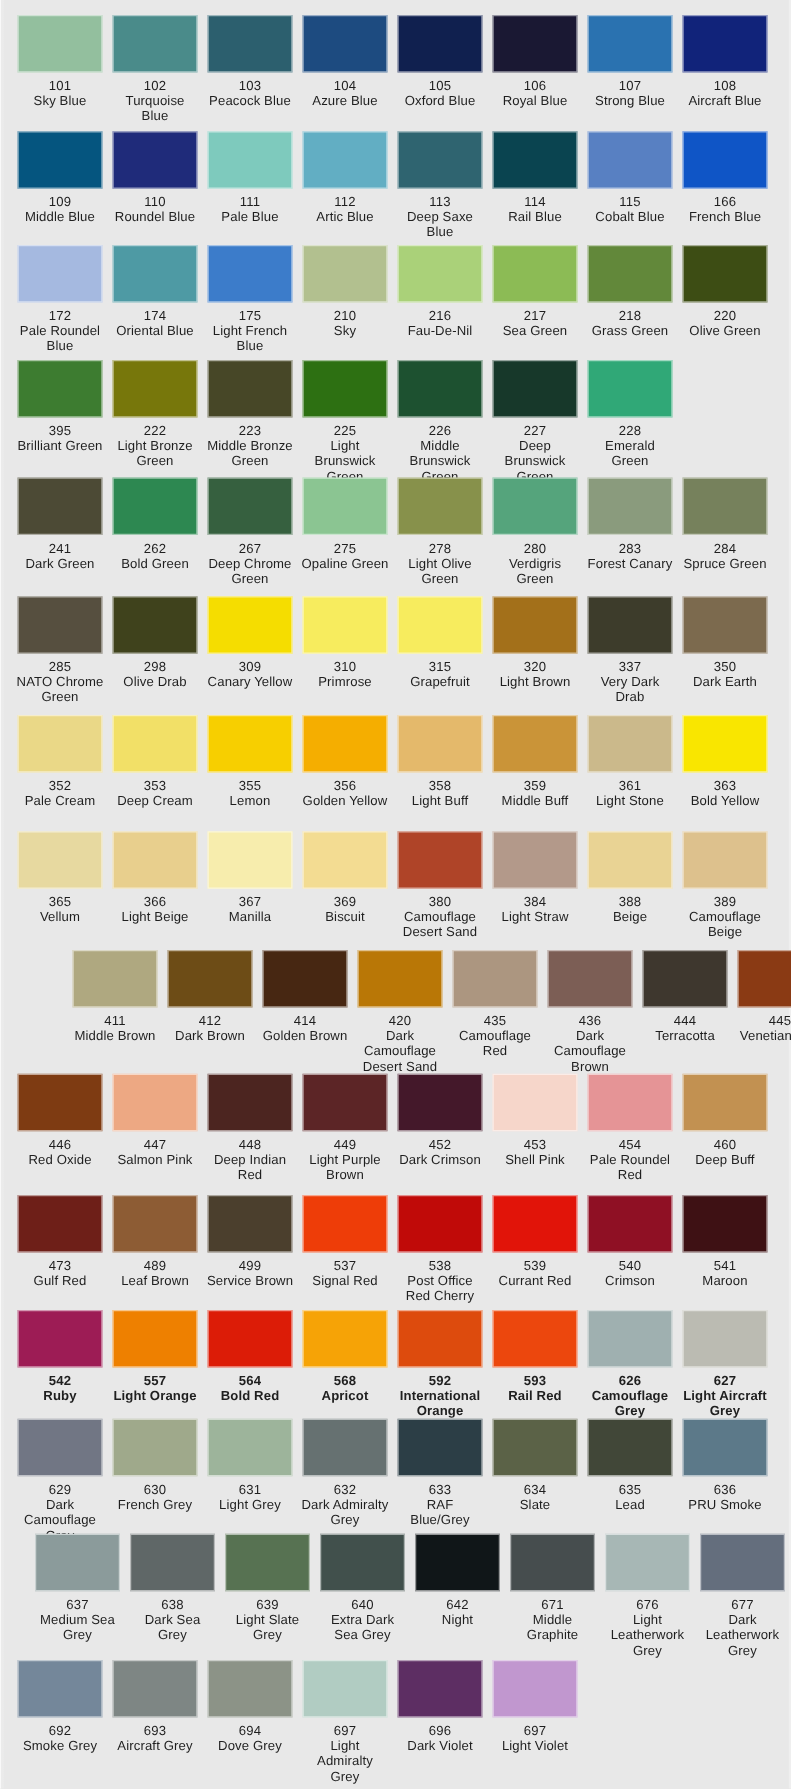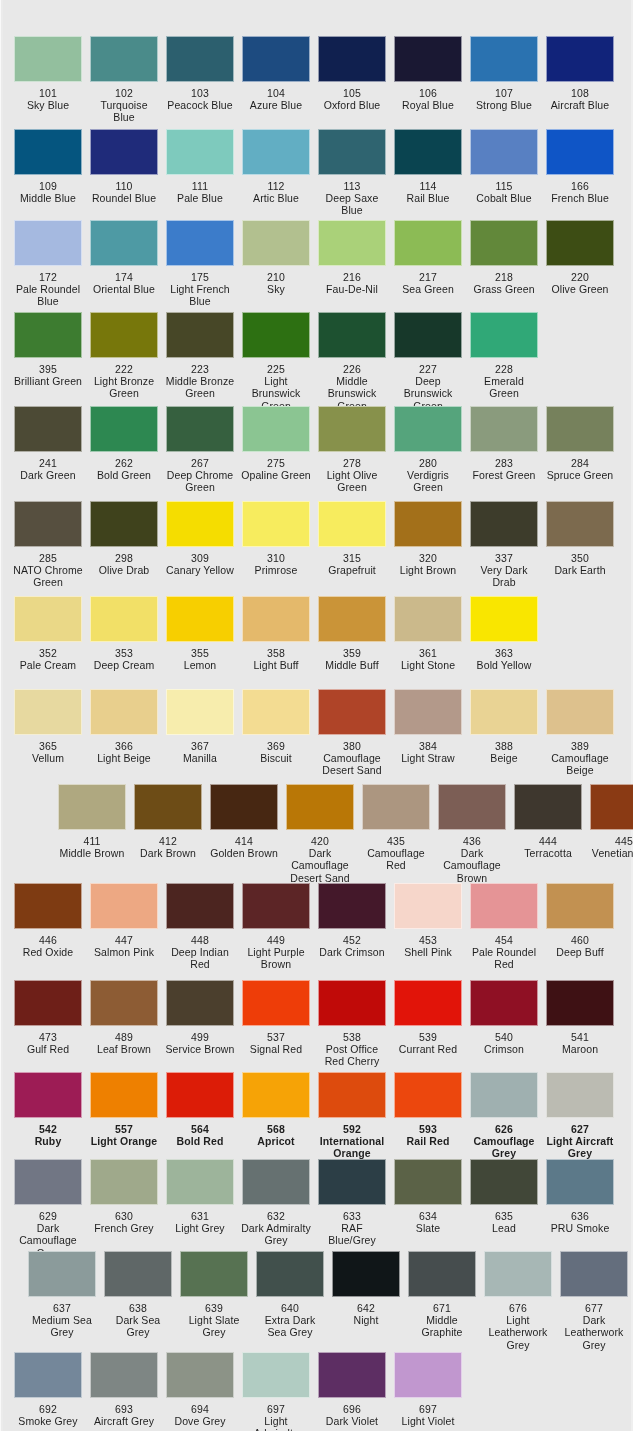--- a/index.html
+++ b/index.html
@@ -22,21 +22,20 @@
     height: 1431px;
     background: #e8e8e8;
     box-sizing: border-box;
   }
   .row {
     position: absolute;
     left: 0;
     width: 516px;
     display: flex;
     box-sizing: border-box;
-    margin-top: 24px;
   }
   .cell {
     width: 76px;
     min-width: 76px;
     max-width: 76px;
     box-sizing: border-box;
     padding: 0 3px;
     text-align: center;
   }
   .cell:first-child { margin-left: 10px; }
@@ -356,21 +355,21 @@
           <span class="swatch" style="background: rgb(85, 164, 124);"></span>
           <div class="caption">
             <span class="code">280</span>
             <span class="cname">Verdigris Green</span>
           </div>
         </div>
         <div class="cell">
           <span class="swatch" style="background: rgb(138, 155, 125);"></span>
           <div class="caption">
             <span class="code">283</span>
-            <span class="cname">Forest Green</span>
+            <span class="cname">Forest Canary</span>
           </div>
         </div>
         <div class="cell">
           <span class="swatch" style="background: rgb(118, 129, 92);"></span>
           <div class="caption">
             <span class="code">284</span>
             <span class="cname">Spruce Green</span>
           </div>
         </div>
       </div>
@@ -445,20 +444,27 @@
           <div class="caption">
             <span class="code">353</span>
             <span class="cname">Deep Cream</span>
           </div>
         </div>
         <div class="cell">
           <span class="swatch" style="background: rgb(247, 207, 0);"></span>
           <div class="caption">
             <span class="code">355</span>
             <span class="cname">Lemon</span>
+          </div>
+        </div>
+        <div class="cell">
+          <span class="swatch" style="background: rgb(245, 174, 0);"></span>
+          <div class="caption">
+            <span class="code">356</span>
+            <span class="cname">Golden Yellow</span>
           </div>
         </div>
         <div class="cell">
           <span class="swatch" style="background: rgb(228, 185, 107);"></span>
           <div class="caption">
             <span class="code">358</span>
             <span class="cname">Light Buff</span>
           </div>
         </div>
         <div class="cell">

